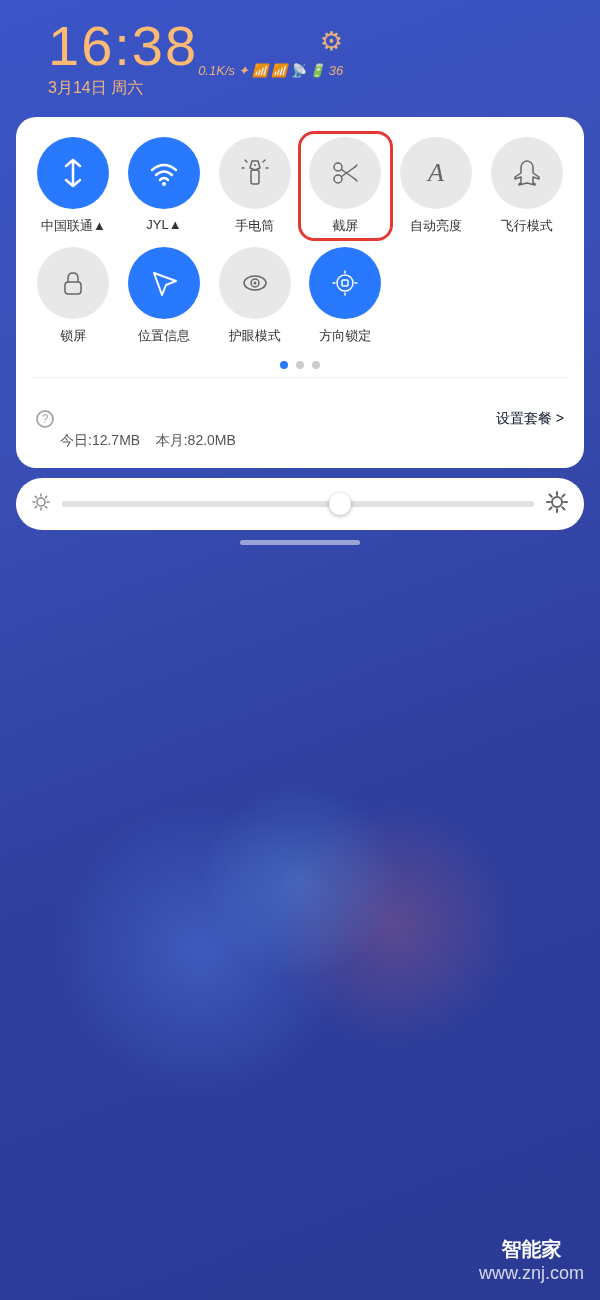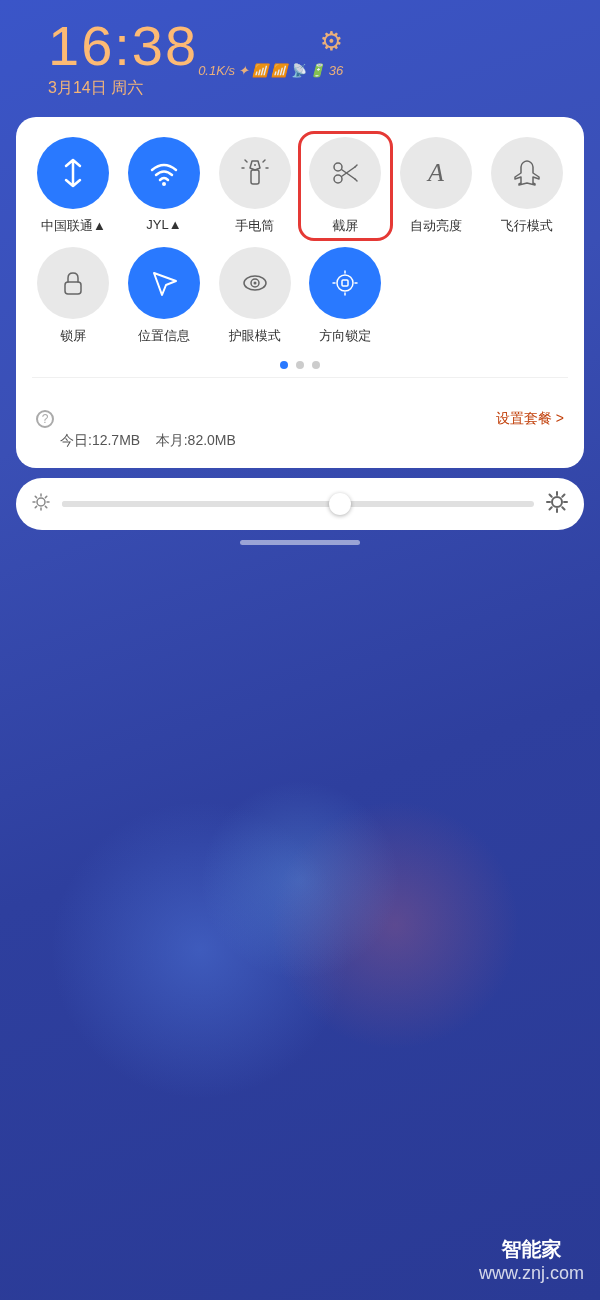--- a/index.html
+++ b/index.html
@@ -186,21 +186,21 @@
       display: flex; align-items: center; justify-content: center;
       font-size: 12px;
       color: #aaa;
       flex-shrink: 0;
     }
     .data-usage .usage-text {
       flex: 1;
       margin-top: 44px;
     }
     .data-usage .settings-link {
-      color: #c2410c;
+      color: #0f172a;
       font-size: 14px;
     }
 
     
     .brightness-bar {
       position: relative;
       z-index: 10;
       margin: 10px 16px;
       background: white;
       border-radius: 50px;

